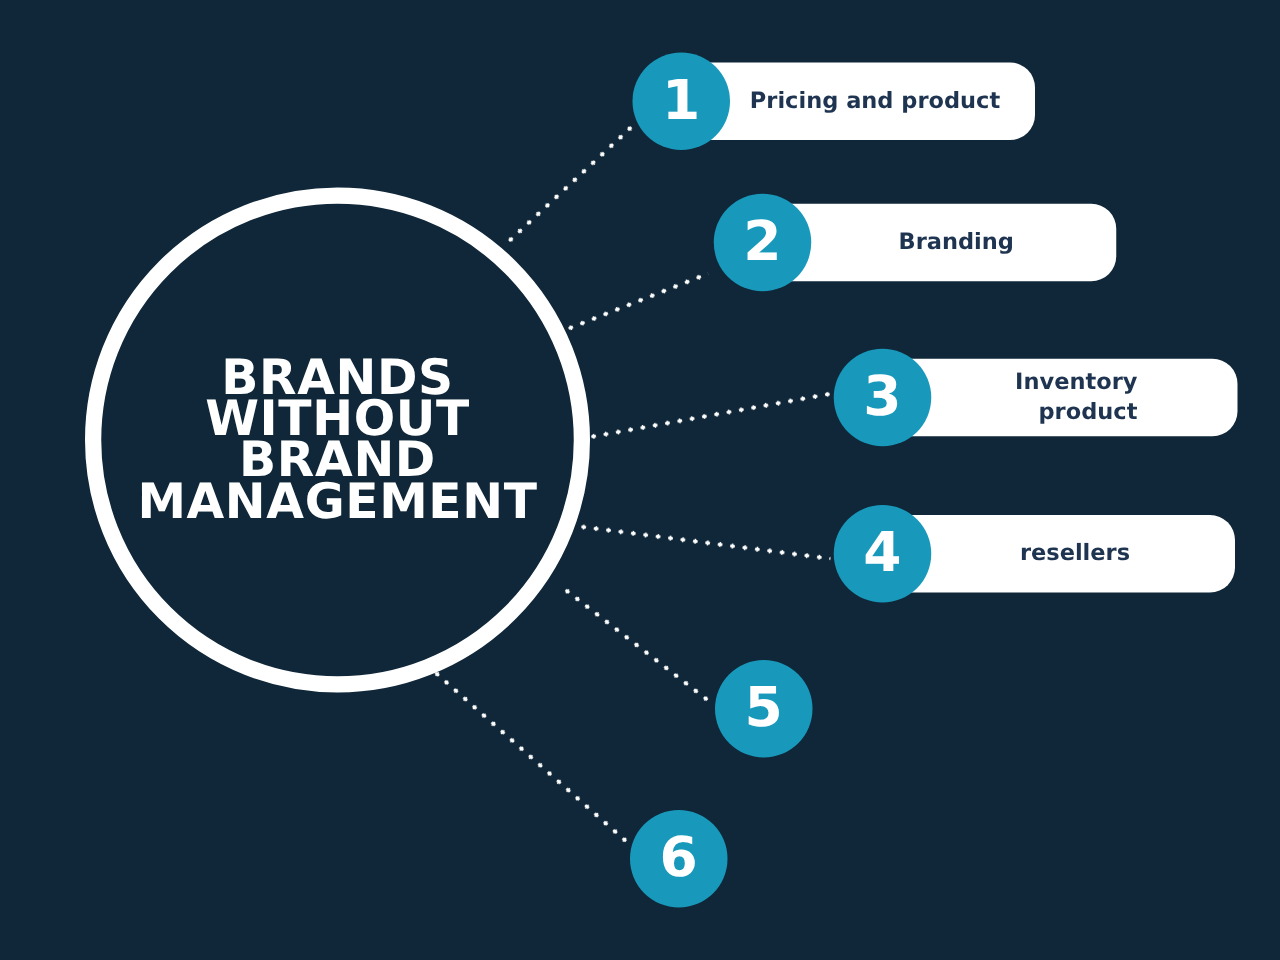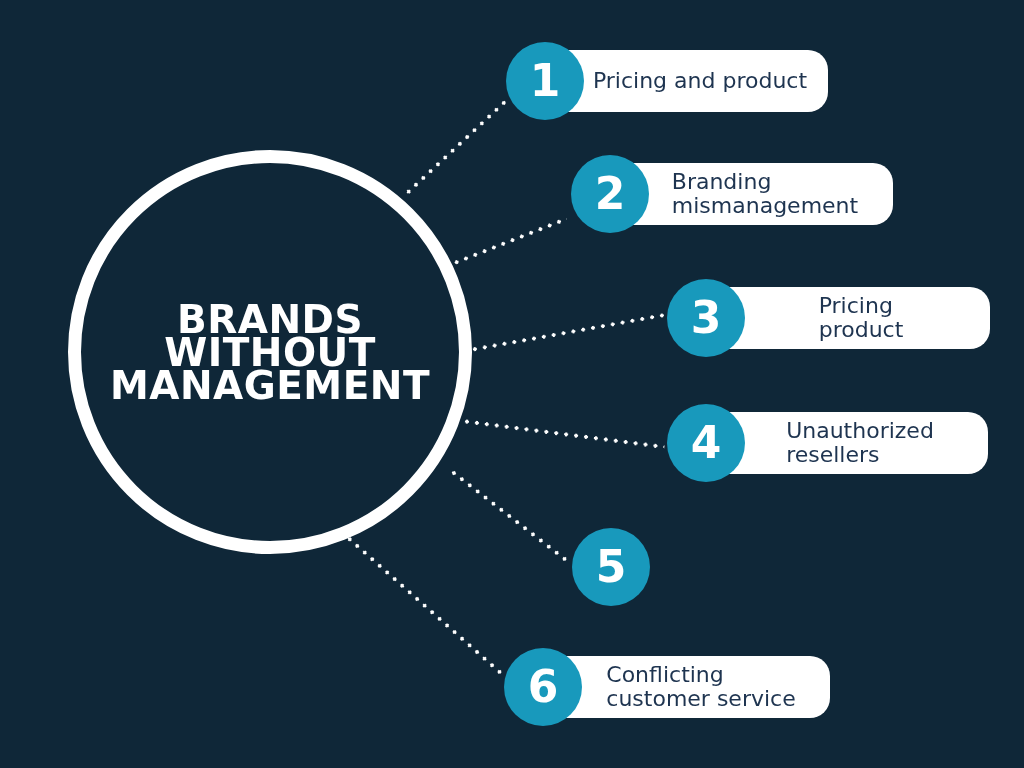--- a/index.html
+++ b/index.html
@@ -68,24 +68,24 @@
     position:absolute;
     height:62px;
     background:var(--pill-bg);
     border-radius:20px;
     display:flex;align-items:center;justify-content:center;
     padding:4px 14px 4px 66px;
     z-index:2;
   }
   .pill-label{
     color:var(--pill-text);
-    font-size:22px;
-    font-weight:normal;
+    font-size:18px;
+    font-weight:bold;
     line-height:24px;
-    text-align:left;
+    text-align:right;
   }
   .pill-label span{display:block;}
   .badge{
     position:absolute;
     width:78px;height:78px;
     border-radius:50%;
     background:var(--accent-teal);
     display:flex;align-items:center;justify-content:center;
     z-index:4;
   }
@@ -109,20 +109,21 @@
   .badge.b6{left:504px;top:648px;}
 </style>
 </head>
 <body>
 
 <div class="stage">
 
   <div class="central-circle">
     <div class="central-title">
       <span>BRANDS WITHOUT</span>
+      <span>BRAND</span>
       <span>MANAGEMENT</span>
     </div>
   </div>
 
   <div class="connector c1"></div>
   <div class="connector c2"></div>
   <div class="connector c3"></div>
   <div class="connector c4"></div>
   <div class="connector c5"></div>
   <div class="connector c6"></div>
@@ -132,54 +133,46 @@
       <span>Pricing and product</span>
     </div>
   </div>
   <div class="badge b1">
     <span class="badge-number">1</span>
   </div>
 
   <div class="pill p2">
     <div class="pill-label">
       <span>Branding</span>
-      <span>mismanagement</span>
     </div>
   </div>
   <div class="badge b2">
     <span class="badge-number">2</span>
   </div>
 
   <div class="pill p3">
     <div class="pill-label">
-      <span>Pricing</span>
+      <span>Inventory</span>
       <span>product</span>
     </div>
   </div>
   <div class="badge b3">
     <span class="badge-number">3</span>
   </div>
 
   <div class="pill p4">
     <div class="pill-label">
-      <span>Unauthorized</span>
       <span>resellers</span>
     </div>
   </div>
   <div class="badge b4">
     <span class="badge-number">4</span>
   </div>
 
   <div class="badge b5">
     <span class="badge-number">5</span>
   </div>
 
-  <div class="pill p6">
-    <div class="pill-label">
-      <span>Conflicting</span>
-      <span>customer service</span>
-    </div>
-  </div>
   <div class="badge b6">
     <span class="badge-number">6</span>
   </div>
 
 </div>
 
 </body></html>

